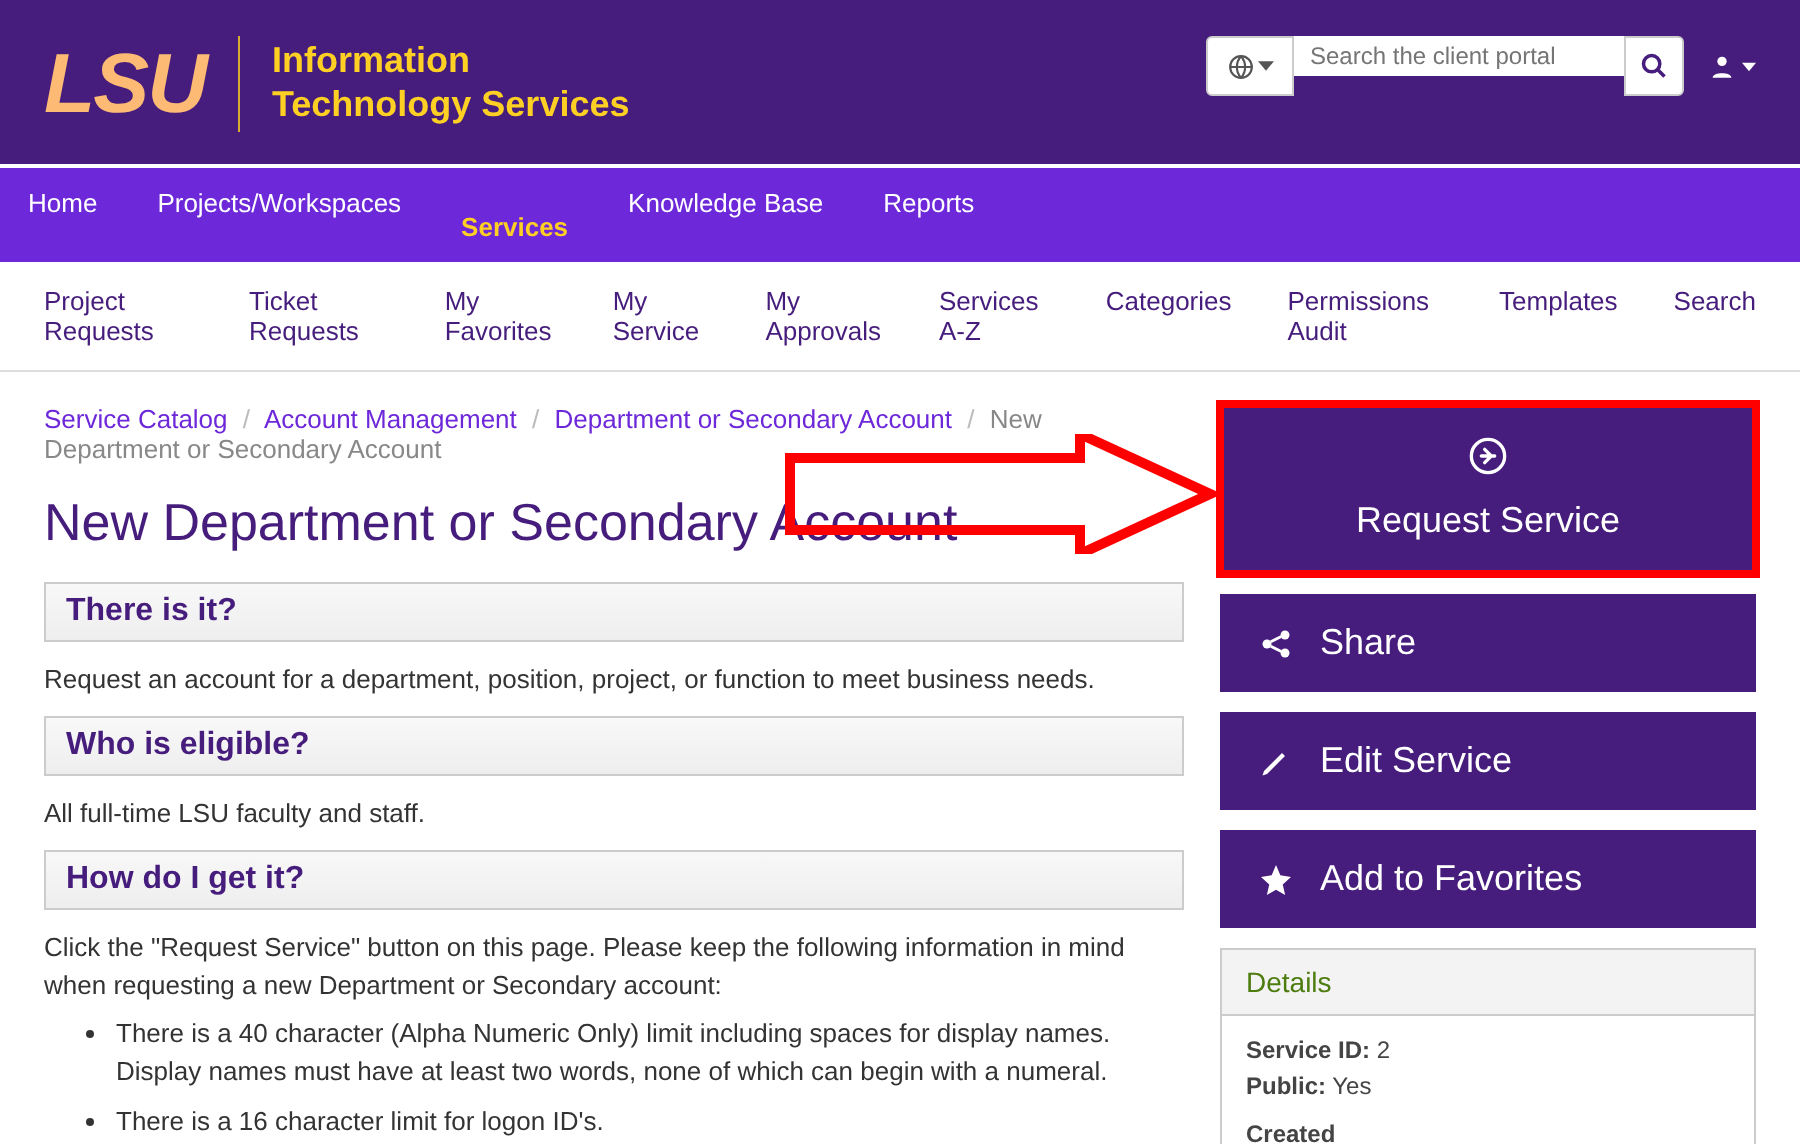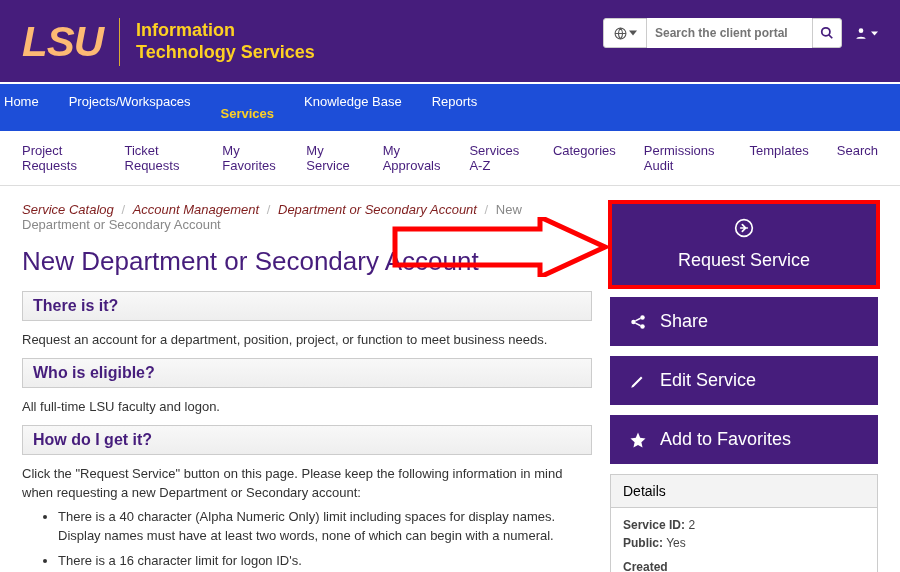--- a/index.html
+++ b/index.html
@@ -7,60 +7,60 @@
     
     
     .header { background: #461d7c; padding: 18px 22px 16px 22px; display: flex; align-items: flex-start; justify-content: space-between; }
     .logo-area { display: flex; align-items: center; gap: 16px; }
     .logo-lsu { font-family: "Arial Black", sans-serif; font-weight: 900; font-size: 42px; color: #fdba74; letter-spacing: -1px; font-style: italic; }
     .logo-divider { width: 1px; height: 48px; background: #fdd023; opacity: 0.8; }
     .logo-title { color: #fdd023; font-size: 18px; font-weight: 600; line-height: 1.2; }
     .header-right { display: flex; align-items: center; gap: 12px; }
     .search-group { display: flex; }
     .globe-btn { background: #fff; border: 1px solid #ccc; border-radius: 3px 0 0 3px; width: 44px; height: 30px; display: flex; align-items: center; justify-content: center; color: #555; font-size: 12px; gap: 2px; }
-    .search-input { border: none; height: 30px; width: 165px; padding: 0 8px; font-size: 12px; outline: none; font-weight: bold; }
+    .search-input { border: none; height: 20px; width: 165px; padding: 0 8px; font-size: 12px; outline: none; }
     .search-btn { background: #fff; border: 1px solid #ccc; border-radius: 0 3px 3px 0; width: 30px; height: 30px; display: flex; align-items: center; justify-content: center; color: #461d7c; }
     .user-icon { color: #fff; font-size: 16px; display: flex; align-items: center; gap: 3px; }
 
     
-    .main-nav { background: #1d4ed8; border-top: 2px solid #fff; padding: 0 4px; display: flex; gap: 30px; }
+    .main-nav { background: #6d28d9; border-top: 2px solid #fff; padding: 0 14px; display: flex; gap: 30px; }
     .main-nav a { color: #fff; text-decoration: none; font-size: 13px; padding: 10px 0; display: inline-block; }
     .main-nav a.active { color: #fdd023; font-weight: 600; margin-top: 12px; }
 
     
     .sub-nav { background: #fff; border-bottom: 1px solid #ddd; padding: 0 22px; display: flex; gap: 28px; }
     .sub-nav a { color: #461d7c; text-decoration: none; font-size: 13px; padding: 12px 0; display: inline-block; }
 
     
     .content-wrap { padding: 16px 22px; display: flex; gap: 18px; position: relative; }
     .main-col { flex: 1; }
     .side-col { width: 268px; }
 
     
     .breadcrumb { font-size: 13px; margin-bottom: 14px; color: #888; }
-    .breadcrumb a { color: #7f1d1d; text-decoration: none; font-style: italic; }
+    .breadcrumb a { color: #6d28d9; text-decoration: none; }
     .breadcrumb .sep { color: #bbb; margin: 0 4px; }
 
     
     .page-title { color: #461d7c; font-size: 26px; font-weight: 400; margin-bottom: 14px; }
 
     
     .section-header { background: linear-gradient(#f8f8f8, #eee); border: 1px solid #ccc; padding: 5px 10px; color: #461d7c; font-size: 16px; font-weight: 600; margin-bottom: 10px; margin-top: 8px; }
     .body-text { font-size: 13px; color: #333; margin-bottom: 6px; line-height: 1.45; }
     .body-text ul { padding-left: 36px; margin-top: 6px; }
     .body-text li { margin-bottom: 6px; }
 
     
     .side-btn { background: #461d7c; color: #fff; padding: 14px 18px; font-size: 18px; font-weight: 400; display: flex; align-items: center; gap: 12px; margin-bottom: 10px; cursor: pointer; }
     .side-btn .ico { width: 20px; display: inline-flex; align-items: center; justify-content: center; }
     .side-btn.highlighted { outline: 4px solid #ff0000; outline-offset: -2px; padding: 16px 18px; flex-direction: column; }
 
     
     .details-panel { border: 1px solid #ccc; }
-    .details-head { background: #f3f3f3; border-bottom: 1px solid #ccc; padding: 8px 12px; font-size: 14px; color: #000000; }
+    .details-head { background: #f3f3f3; border-bottom: 1px solid #ccc; padding: 8px 12px; font-size: 14px; color: #4d7c0f; }
     .details-body { padding: 10px 12px; font-size: 12px; color: #444; }
     .details-body b { font-weight: 600; }
     .details-body .row { margin-bottom: 4px; }
     .redacted { display: inline-block; background: #ccc; width: 60px; height: 11px; vertical-align: middle; }
 
     
     .arrow-overlay { position: absolute; left: 390px; top: 31px; pointer-events: none; }
     
     svg { display: block; }
   </style>
@@ -151,21 +151,21 @@
       <span class="sep">/</span>
       <span>New Department or Secondary Account</span>
     </div>
 
     <h1 class="page-title">New Department or Secondary Account</h1>
 
     <div class="section-header">There is it?</div>
     <p class="body-text">Request an account for a department, position, project, or function to meet business needs.</p>
 
     <div class="section-header">Who is eligible?</div>
-    <p class="body-text">All full-time LSU faculty and logon.</p>
+    <p class="body-text">All full-time LSU faculty and staff.</p>
 
     <div class="section-header">How do I get it?</div>
     <div class="body-text">
       <span>Click the "Request Service" button on this page. Please keep the following information in mind when requesting a new Department or Secondary account:</span>
       <ul>
         <li>There is a 40 character (Alpha Numeric Only) limit including spaces for display names. Display names must have at least two words, none of which can begin with a numeral.</li>
         <li>There is a 16 character limit for logon ID's.</li>
         <li>There are no fees as long as the groups/clubs are LSU clubs that are sponsored/moderated by an LSU employee.</li>
 
       </ul>

